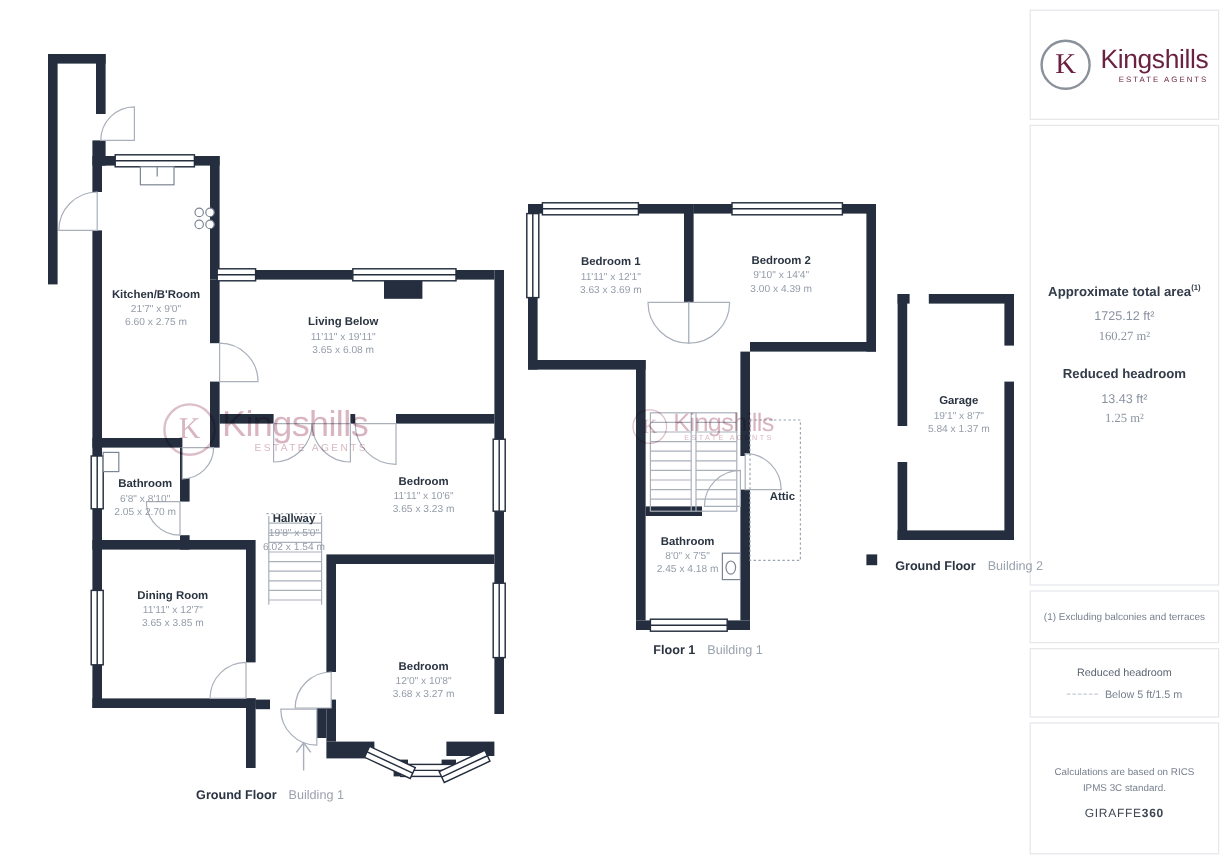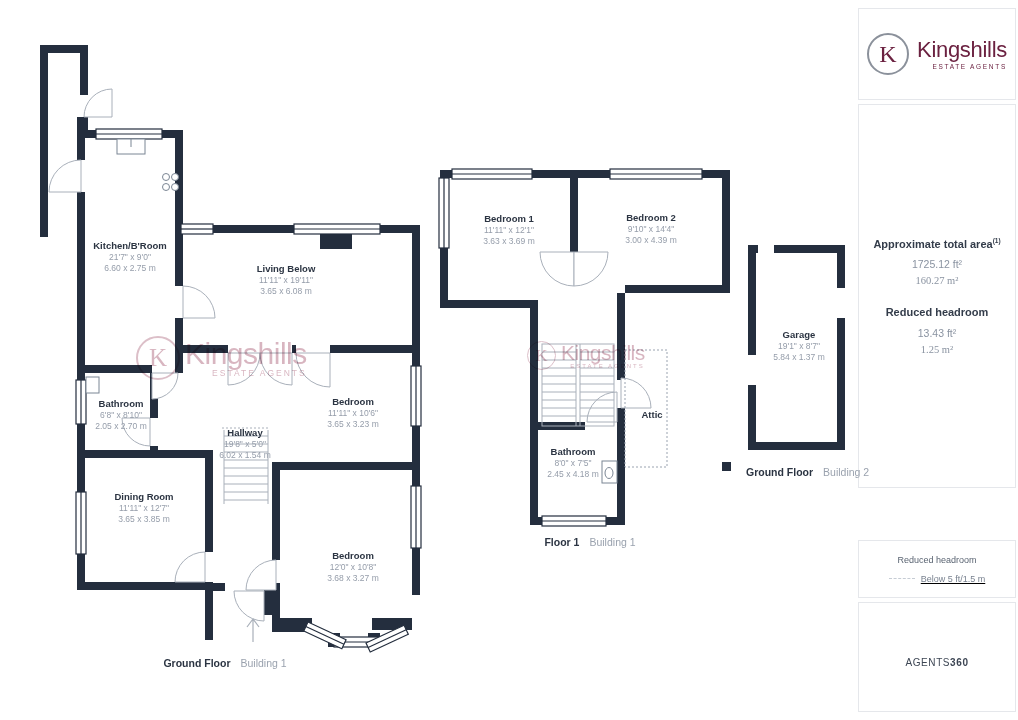--- a/index.html
+++ b/index.html
@@ -49,21 +49,21 @@
   .sb-title sup{font-size:6.5px;}
   .sb-val{font-size:10.5px;color:#8a93a1;margin-top:9px;}
   .sb-val2{font-size:10.5px;color:#8a93a1;margin-top:5px;font-family:Liberation Serif, serif;}
   .sb-gap{margin-top:20px;}
 
   .note-box{top:492px;height:44px;justify-content:center;}
   .sb-note{font-size:8.3px;color:#78818f;}
 
   .legend-box{top:540px;height:58px;justify-content:center;}
   .legend-title{font-size:9px;color:#5a6472;}
-  .legend-row{display:flex;align-items:center;gap:6px;margin-top:9px;text-decoration:underline;}
+  .legend-row{display:flex;align-items:center;gap:6px;margin-top:9px;}
   .legend-dash{width:26px;border-top:1px dashed #c6ccd4;}
   .legend-label{font-size:9px;color:#78818f;}
 
   .disc-box{top:602px;height:110px;justify-content:center;padding:6px 10px;}
   .sb-par{font-size:8.2px;color:#78818f;line-height:1.5;text-align:center;margin:0;}
   .sb-par2{margin-top:8px;}
   .sb-brand{margin-top:10px;font-size:10px;color:#3d4654;letter-spacing:.6px;}
   .sb-brand .b360{font-weight:bold;}
 </style>
 </head>
@@ -391,29 +391,33 @@
       <div class="sb-title">
         <span>Approximate total area</span><sup>(1)</sup>
       </div>
       <div class="sb-val">1725.12 ft²</div>
       <div class="sb-val2">160.27 m²</div>
       <div class="sb-title sb-gap">Reduced headroom</div>
       <div class="sb-val">13.43 ft²</div>
       <div class="sb-val2">1.25 m²</div>
     </div>
 
+    <div class="sb-box note-box">
+      <div class="sb-note">(1) Excluding balconies and terraces</div>
+    </div>
 
     <div class="sb-box legend-box">
       <div class="legend-title">Reduced headroom</div>
       <div class="legend-row">
         <span class="legend-dash"></span>
         <span class="legend-label">Below 5 ft/1.5 m</span>
       </div>
     </div>
 
     <div class="sb-box disc-box">
+      <p class="sb-par sb-par2">Calculations are based on RICS IPMS 3C standard.</p>
       <div class="sb-brand">
-        <span>AGENTS</span><span class="b360">360</span>
+        <span>GIRAFFE</span><span class="b360">360</span>
       </div>
     </div>
 
   </div>
 </div>
 
 </body></html>

